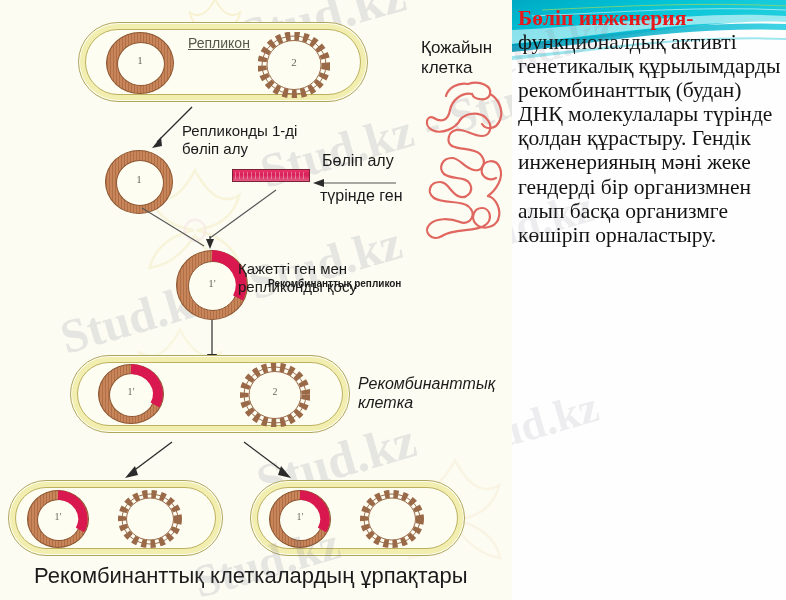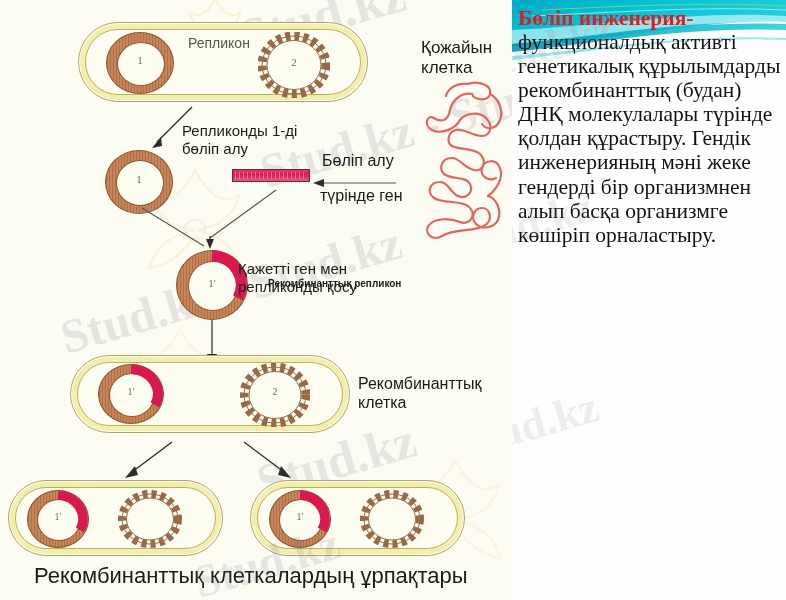--- a/index.html
+++ b/index.html
@@ -208,21 +208,21 @@
 
     <div class="ring-dashed" style="position:absolute;left:258px;top:32px;width:72px;height:66px;">
       <svg width="72" height="66" viewBox="0 0 72 66">
         <ellipse cx="36" cy="33" rx="32" ry="29" fill="none" stroke="#9a6a48" stroke-width="9" stroke-dasharray="5 4"></ellipse>
         <ellipse cx="36" cy="33" rx="32" ry="29" fill="none" stroke="#9a6a48" stroke-width="1"></ellipse>
         <ellipse cx="36" cy="33" rx="27" ry="24.5" fill="none" stroke="#9a6a48" stroke-width="1"></ellipse>
       </svg>
     </div>
     <div class="ring-label" style="left:270px;top:56px;width:48px;font-size:11px;">2</div>
 
-    <div class="lbl lbl-grey" style="left:188px;top:35px;font-size:14px;">Репликон</div>
+    <div class="lbl lbl-grey" style="left:188px;top:35px;font-size:14px;text-decoration:underline;">Репликон</div>
     <div class="lbl" style="left:378px;top:38px;font-size:17px;font-weight:400;margin-left:43px;">Қожайын
 клетка</div>
 
     <div class="arrow" style="position:absolute;left:148px;top:104px;width:50px;height:46px;">
       <svg width="50" height="46" viewBox="0 0 50 46">
         <line x1="44" y1="3" x2="9" y2="38" stroke="#2b2b2b" stroke-width="1.2"></line>
         <polygon points="4,44 13,33 14,42" fill="#2b2b2b"></polygon>
       </svg>
     </div>
     <div class="lbl" style="left:182px;top:122px;font-size:15px;">Репликонды 1-ді
@@ -316,21 +316,21 @@
 
     <div class="ring-dashed" style="position:absolute;left:240px;top:363px;width:70px;height:64px;">
       <svg width="70" height="64" viewBox="0 0 70 64">
         <ellipse cx="35" cy="32" rx="31" ry="28" fill="none" stroke="#9a6a48" stroke-width="9" stroke-dasharray="5 4"></ellipse>
         <ellipse cx="35" cy="32" rx="31" ry="28" fill="none" stroke="#9a6a48" stroke-width="1"></ellipse>
         <ellipse cx="35" cy="32" rx="26" ry="23.5" fill="none" stroke="#9a6a48" stroke-width="1"></ellipse>
       </svg>
     </div>
     <div class="ring-label" style="left:252px;top:386px;width:46px;font-size:10px;">2</div>
 
-    <div class="lbl" style="left:358px;top:375px;font-size:16px;">Рекомбинанттық
+    <div class="lbl" style="left:358px;top:375px;font-size:16px;font-style:italic;">Рекомбинанттық
 клетка</div>
 
     <div class="arrow" style="position:absolute;left:120px;top:440px;width:56px;height:40px;">
       <svg width="56" height="40" viewBox="0 0 56 40">
         <line x1="52" y1="2" x2="12" y2="32" stroke="#2b2b2b" stroke-width="1.3"></line>
         <polygon points="5,38 15,26 18,35" fill="#2b2b2b"></polygon>
       </svg>
     </div>
     <div class="arrow" style="position:absolute;left:240px;top:440px;width:56px;height:40px;">
       <svg width="56" height="40" viewBox="0 0 56 40">

